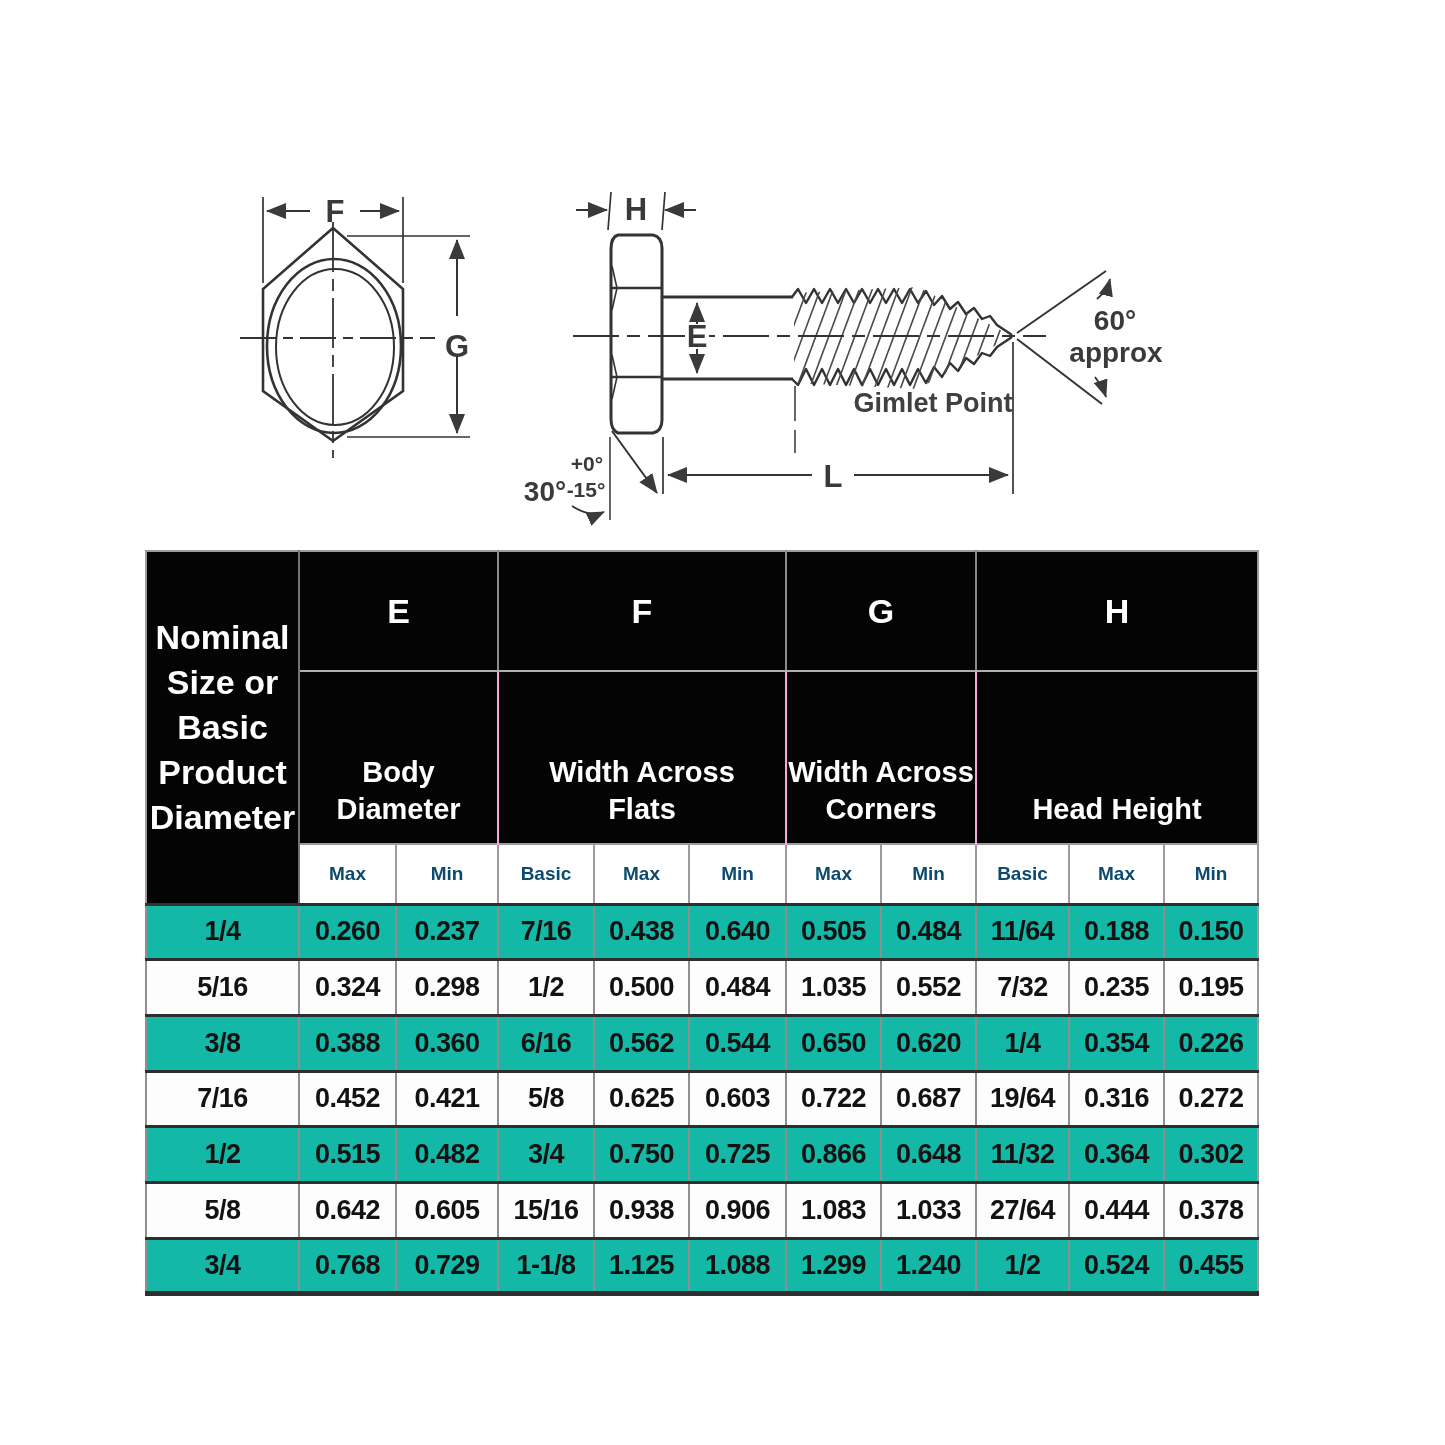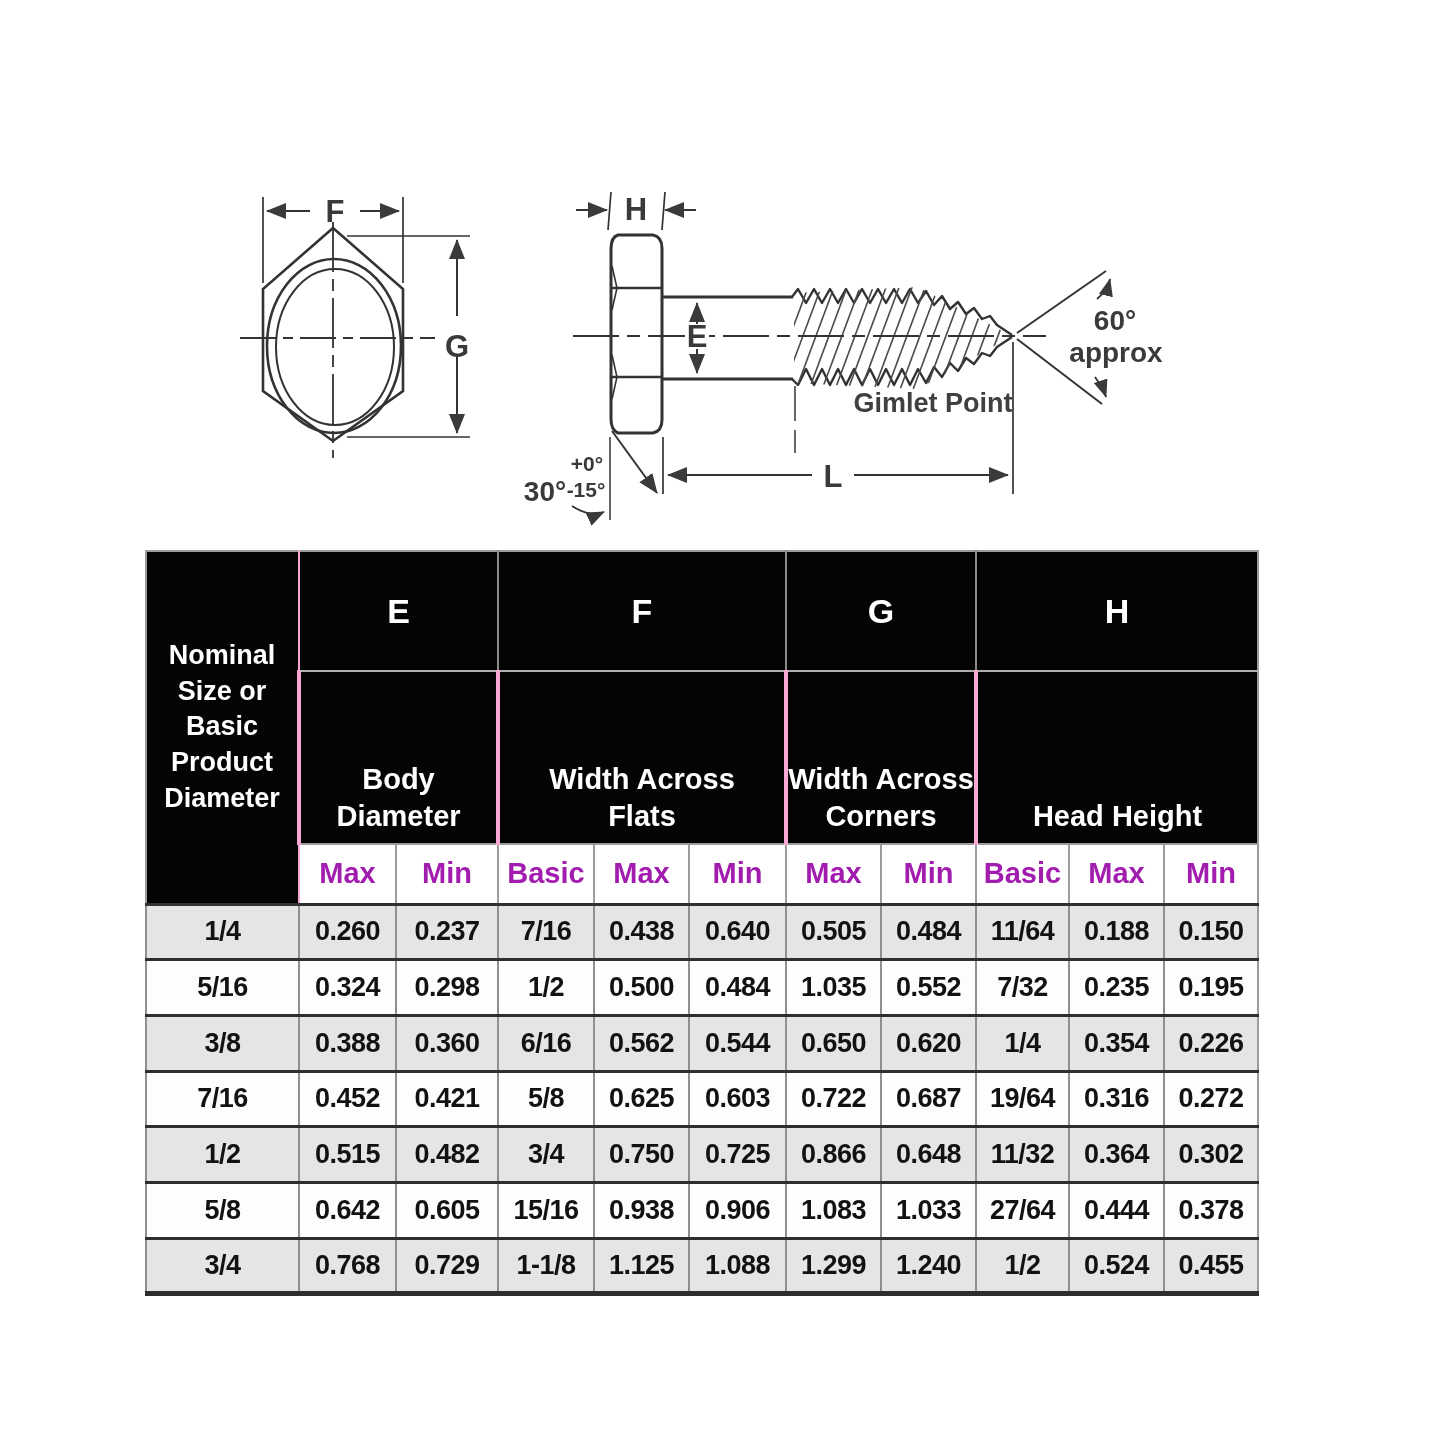--- a/index.html
+++ b/index.html
@@ -18,30 +18,30 @@
   table.spec{position:absolute;left:145px;top:550px;border-collapse:collapse;table-layout:fixed;
              border:2px solid #9c9c9c;border-bottom:5px solid #2e2e2e;}
   table.spec th,table.spec td{padding:0;text-align:center;vertical-align:middle;}
 
   tr.hrow1{height:120px;}
   tr.hrow2{height:173px;}
   tr.subrow{height:60px;}
   tr.data{height:55.7px;}
 
   th.blackcell{background:#040404;color:#ffffff;font-weight:bold;}
-  th.corner{font-size:27px;line-height:1.32;white-space:pre-line;
-            border-right:2px solid #f9a8d4;border-bottom:3px solid #333333;}
+  th.corner{font-size:34px;line-height:1.32;white-space:pre-line;
+            border-right:2px solid #737373;border-bottom:3px solid #333333;}
   tr.hrow1 th.letter{font-size:34px;border-bottom:2px solid #b0b0b0;border-left:2px solid #8a8a8a;}
-  tr.hrow2 th.gname{vertical-align:bottom;padding-bottom:8px;font-size:29px;line-height:1.28;
-                    white-space:pre-line;border-left:4px solid #f9a8d4;}
-  tr.subrow th{background:#ffffff;color:#a21caf;font-size:29px;font-weight:bold;
+  tr.hrow2 th.gname{vertical-align:bottom;padding-bottom:15px;font-size:29px;line-height:1.28;
+                    white-space:pre-line;border-left:2px solid #f9a8d4;}
+  tr.subrow th{background:#ffffff;color:#0c4a6e;font-size:19px;font-weight:bold;
                border:2px solid #9c9c9c;border-bottom:2px solid #6e6e6e;}
   tr.data td{font-size:27px;font-weight:bold;color:#121212;letter-spacing:-0.5px;
              border-left:2px solid #8f8f8f;border-top:3px solid #2e2e2e;}
-  tr.data.shaded td{background:#e5e5e5;}
+  tr.data.shaded td{background:#14b8a6;}
   tr.data.plain td{background:#fdfdfd;margin-left:30px;}
 </style>
 </head>
 <body>
 
 <div class="page">
 
   <div class="diagram-wrap">
   <svg width="1445" height="550" viewBox="0 0 1445 550" xmlns="http://www.w3.org/2000/svg">
     <defs>

